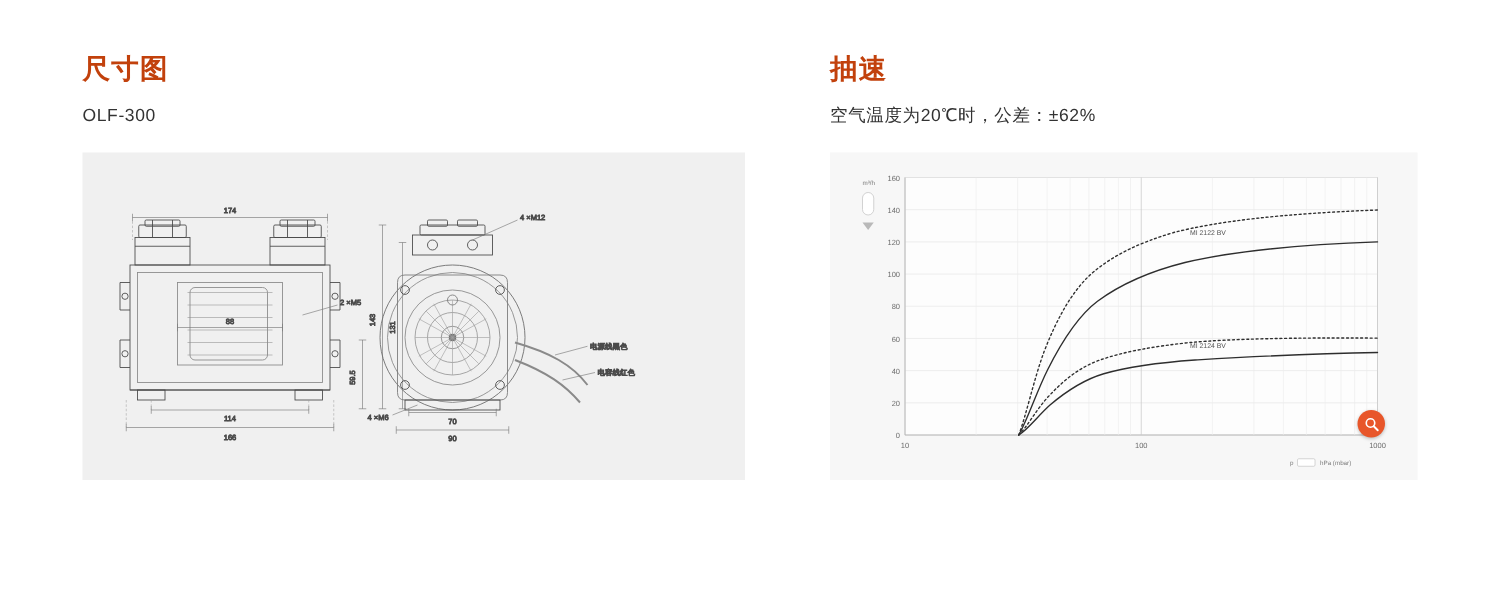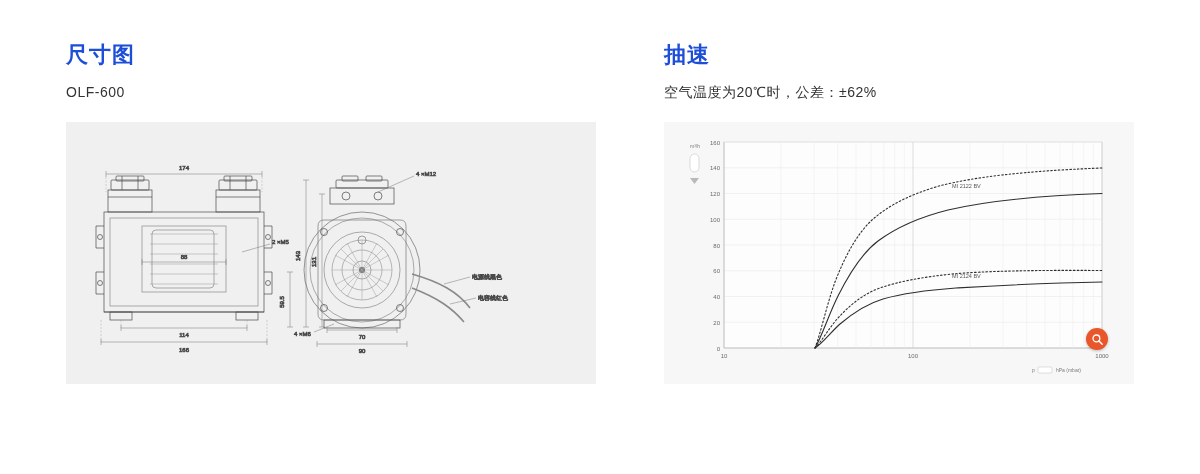--- a/index.html
+++ b/index.html
@@ -23,21 +23,21 @@
   .panel {
     position: absolute;
     top: 0;
   }
   .panel-left  { left: 66px;  width: 530px; }
   .panel-right { left: 664px; width: 470px; }
 
   .section-title {
     font-size: 22px;
     font-weight: bold;
-    color: #1d4ed8;
+    color: #c2410c;
     margin: 0;
     position: absolute;
     top: 40px;
     letter-spacing: 1px;
     text-align: center;
   }
   .section-sub {
     font-size: 14px;
     color: #333;
     position: absolute;
@@ -93,21 +93,21 @@
   .dim-txt { font-size: 6px; fill: #444; font-family: "Liberation Sans", sans-serif; }
   .lead-txt { font-size: 6px; fill: #444; font-family: "Liberation Sans", sans-serif; }
 </style>
 </head>
 <body>
 
 <div class="page">
 
   <div class="panel panel-left">
     <div class="section-title">尺寸图</div>
-    <div class="section-sub">OLF-600</div>
+    <div class="section-sub">OLF-300</div>
 
     <div class="drawing-box">
       <svg class="drawing-canvas" viewBox="0 0 530 262">
         <g stroke="#4a4a4a" fill="none" stroke-width="0.7">
 
           <line x1="40" y1="52" x2="196" y2="52" stroke="#777" stroke-width="0.5"></line>
           <path d="M40,49 L40,55 M196,49 L196,55" stroke="#777" stroke-width="0.5"></path>
           <text class="dim-txt" x="118" y="48" text-anchor="middle">174</text>
 
           <line x1="40" y1="55" x2="40" y2="70" stroke="#999" stroke-width="0.4" stroke-dasharray="2,1.5"></line>

